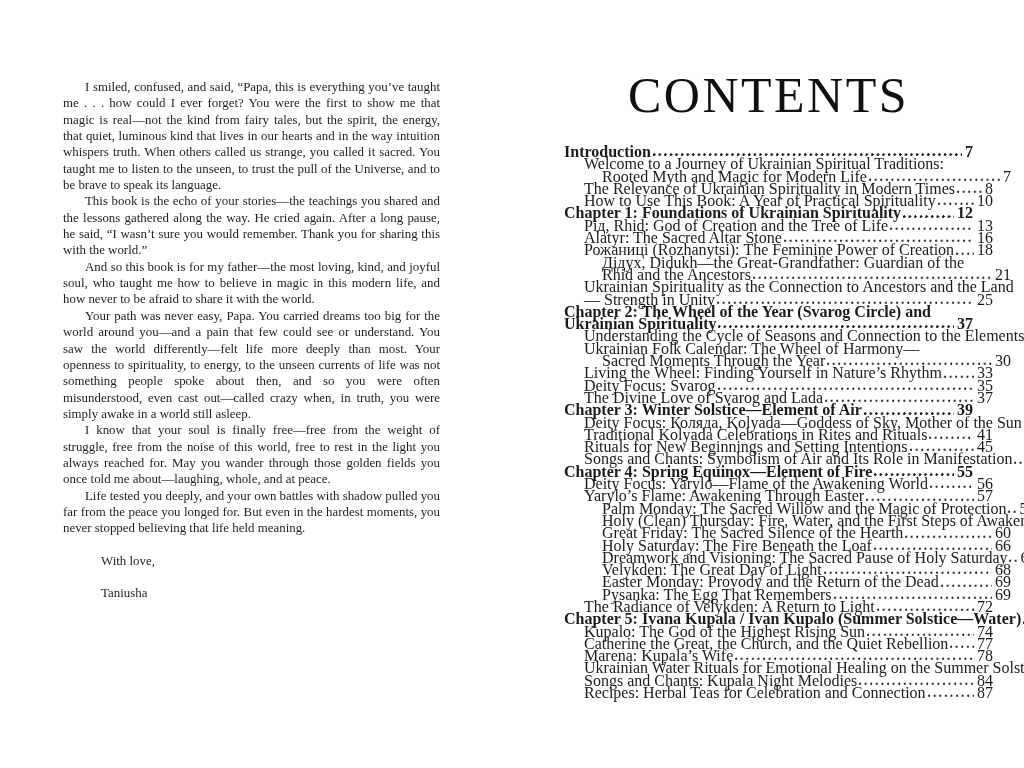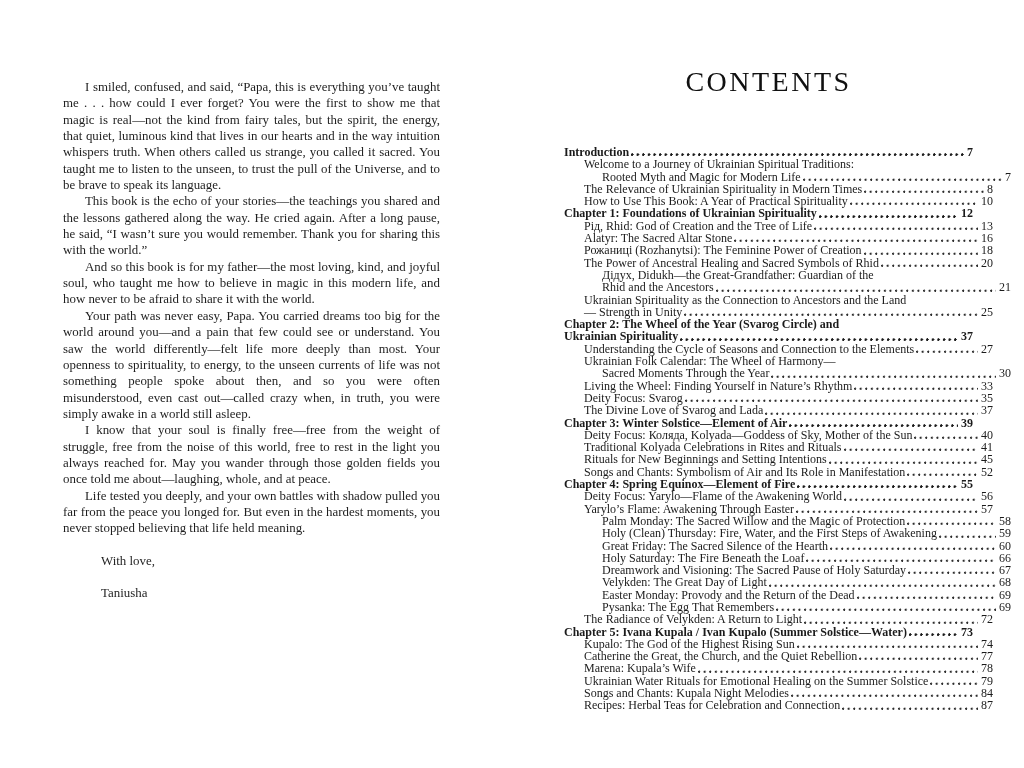--- a/index.html
+++ b/index.html
@@ -19,30 +19,30 @@
     color:#1e1e1e;
     text-align:justify;
   }
   .dedication p{margin:0; text-indent:22px;}
   .closing p{margin:16px; text-indent:22px; text-align:left;}
   
   .contents-title{
     position:absolute;
     left:564px; top:66px; width:409px;
     margin:0;
-    font-size:28px; font-weight:400;
+    font-size:50px; font-weight:400;
     letter-spacing:2.5px;
     text-align:center;
     color:#101010;
     font-family:"Liberation Serif", serif;
   }
   .toc{
     position:absolute;
     left:564px; top:146px; width:409px;
-    font-size:12px; line-height:12.3px;
+    font-size:16px; line-height:12.3px;
     color:#1b1b1b;
   }
   .toc-row{display:flex; align-items:baseline; width:100%;}
   .toc-row.bold{font-weight:bold;}
   .toc-row.lvl1{padding-left:20px;}
   .toc-row.lvl2{padding-left:38px;}
   .toc-text{white-space:nowrap;}
   .leader{
     flex:1 1 auto; min-width:8px; height:3px;
     align-self:flex-end; margin:0 3px 2px 2px;
@@ -113,25 +113,20 @@
       <div class="toc-row lvl1">
         <span class="toc-text">Alatyr: The Sacred Altar Stone</span>
         <span class="leader"></span>
         <span class="toc-page">16</span>
       </div>
       <div class="toc-row lvl1">
         <span class="toc-text">Рожаниці (Rozhanytsi): The Feminine Power of Creation</span>
         <span class="leader"></span>
         <span class="toc-page">18</span>
       </div>
-      <div class="toc-row lvl1">
-        <span class="toc-text">The Power of Ancestral Healing and Sacred Symbols of Rhid</span>
-        <span class="leader"></span>
-        <span class="toc-page">20</span>
-      </div>
       <div class="toc-row lvl2">
         <span class="toc-text">Дідух, Didukh—the Great-Grandfather: Guardian of the</span>
       </div>
       <div class="toc-row lvl2">
         <span class="toc-text">Rhid and the Ancestors</span>
         <span class="leader"></span>
         <span class="toc-page">21</span>
       </div>
       <div class="toc-row lvl1">
         <span class="toc-text">Ukrainian Spirituality as the Connection to Ancestors and the Land</span>

